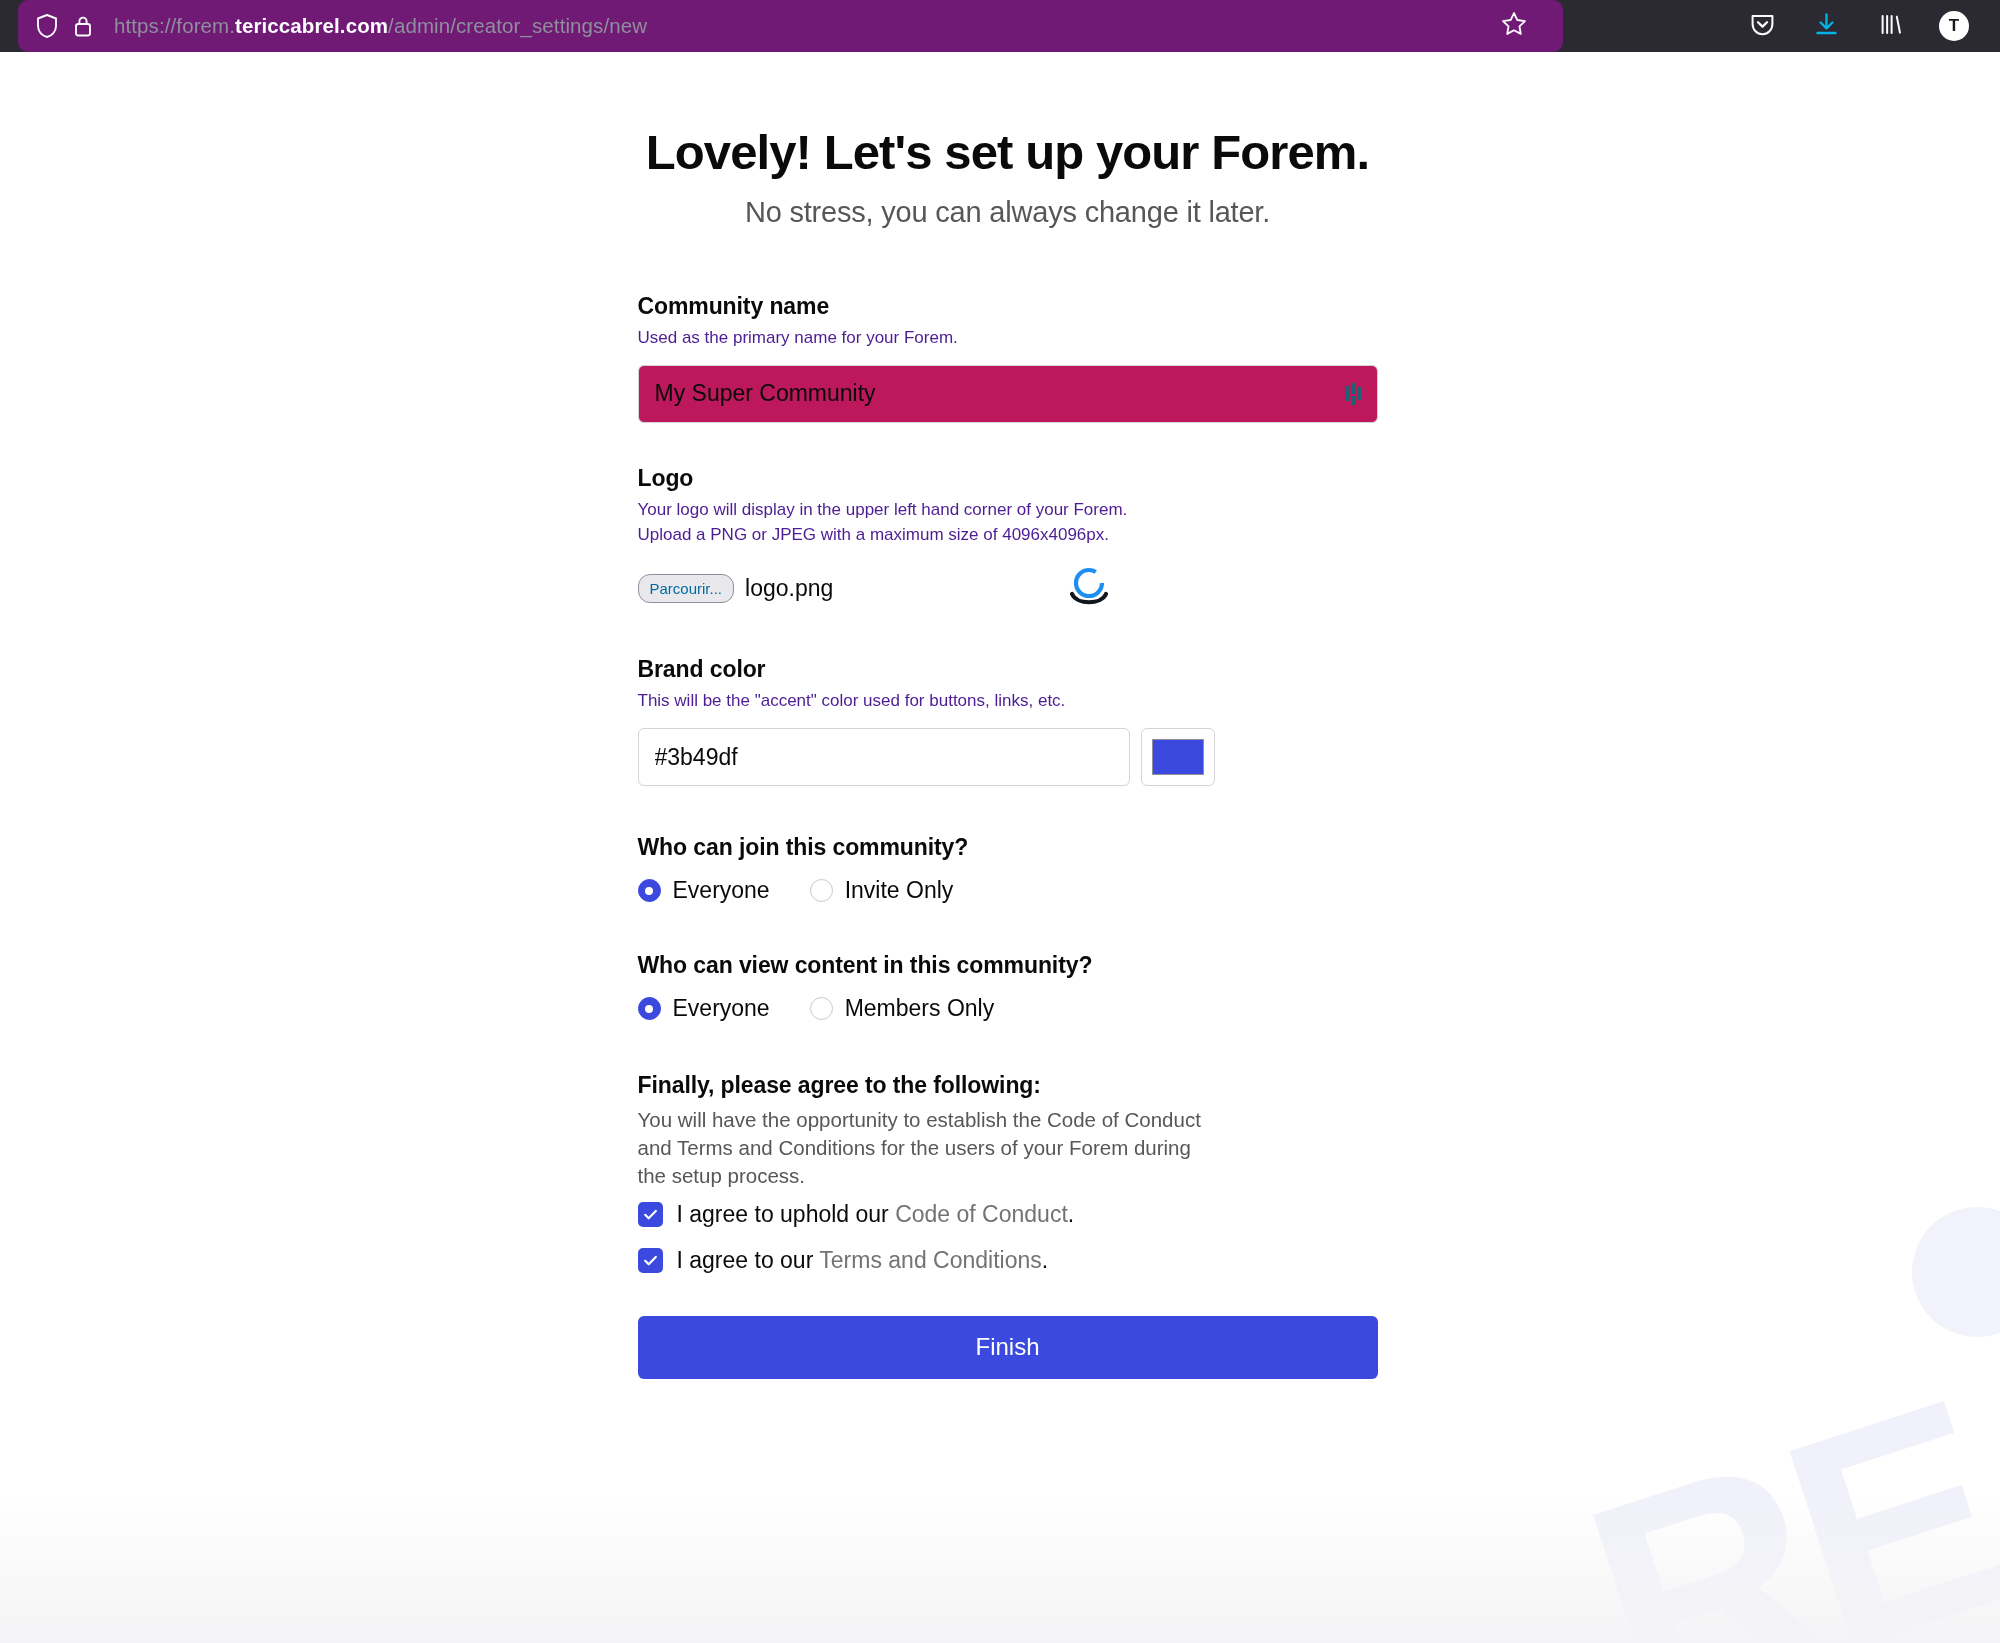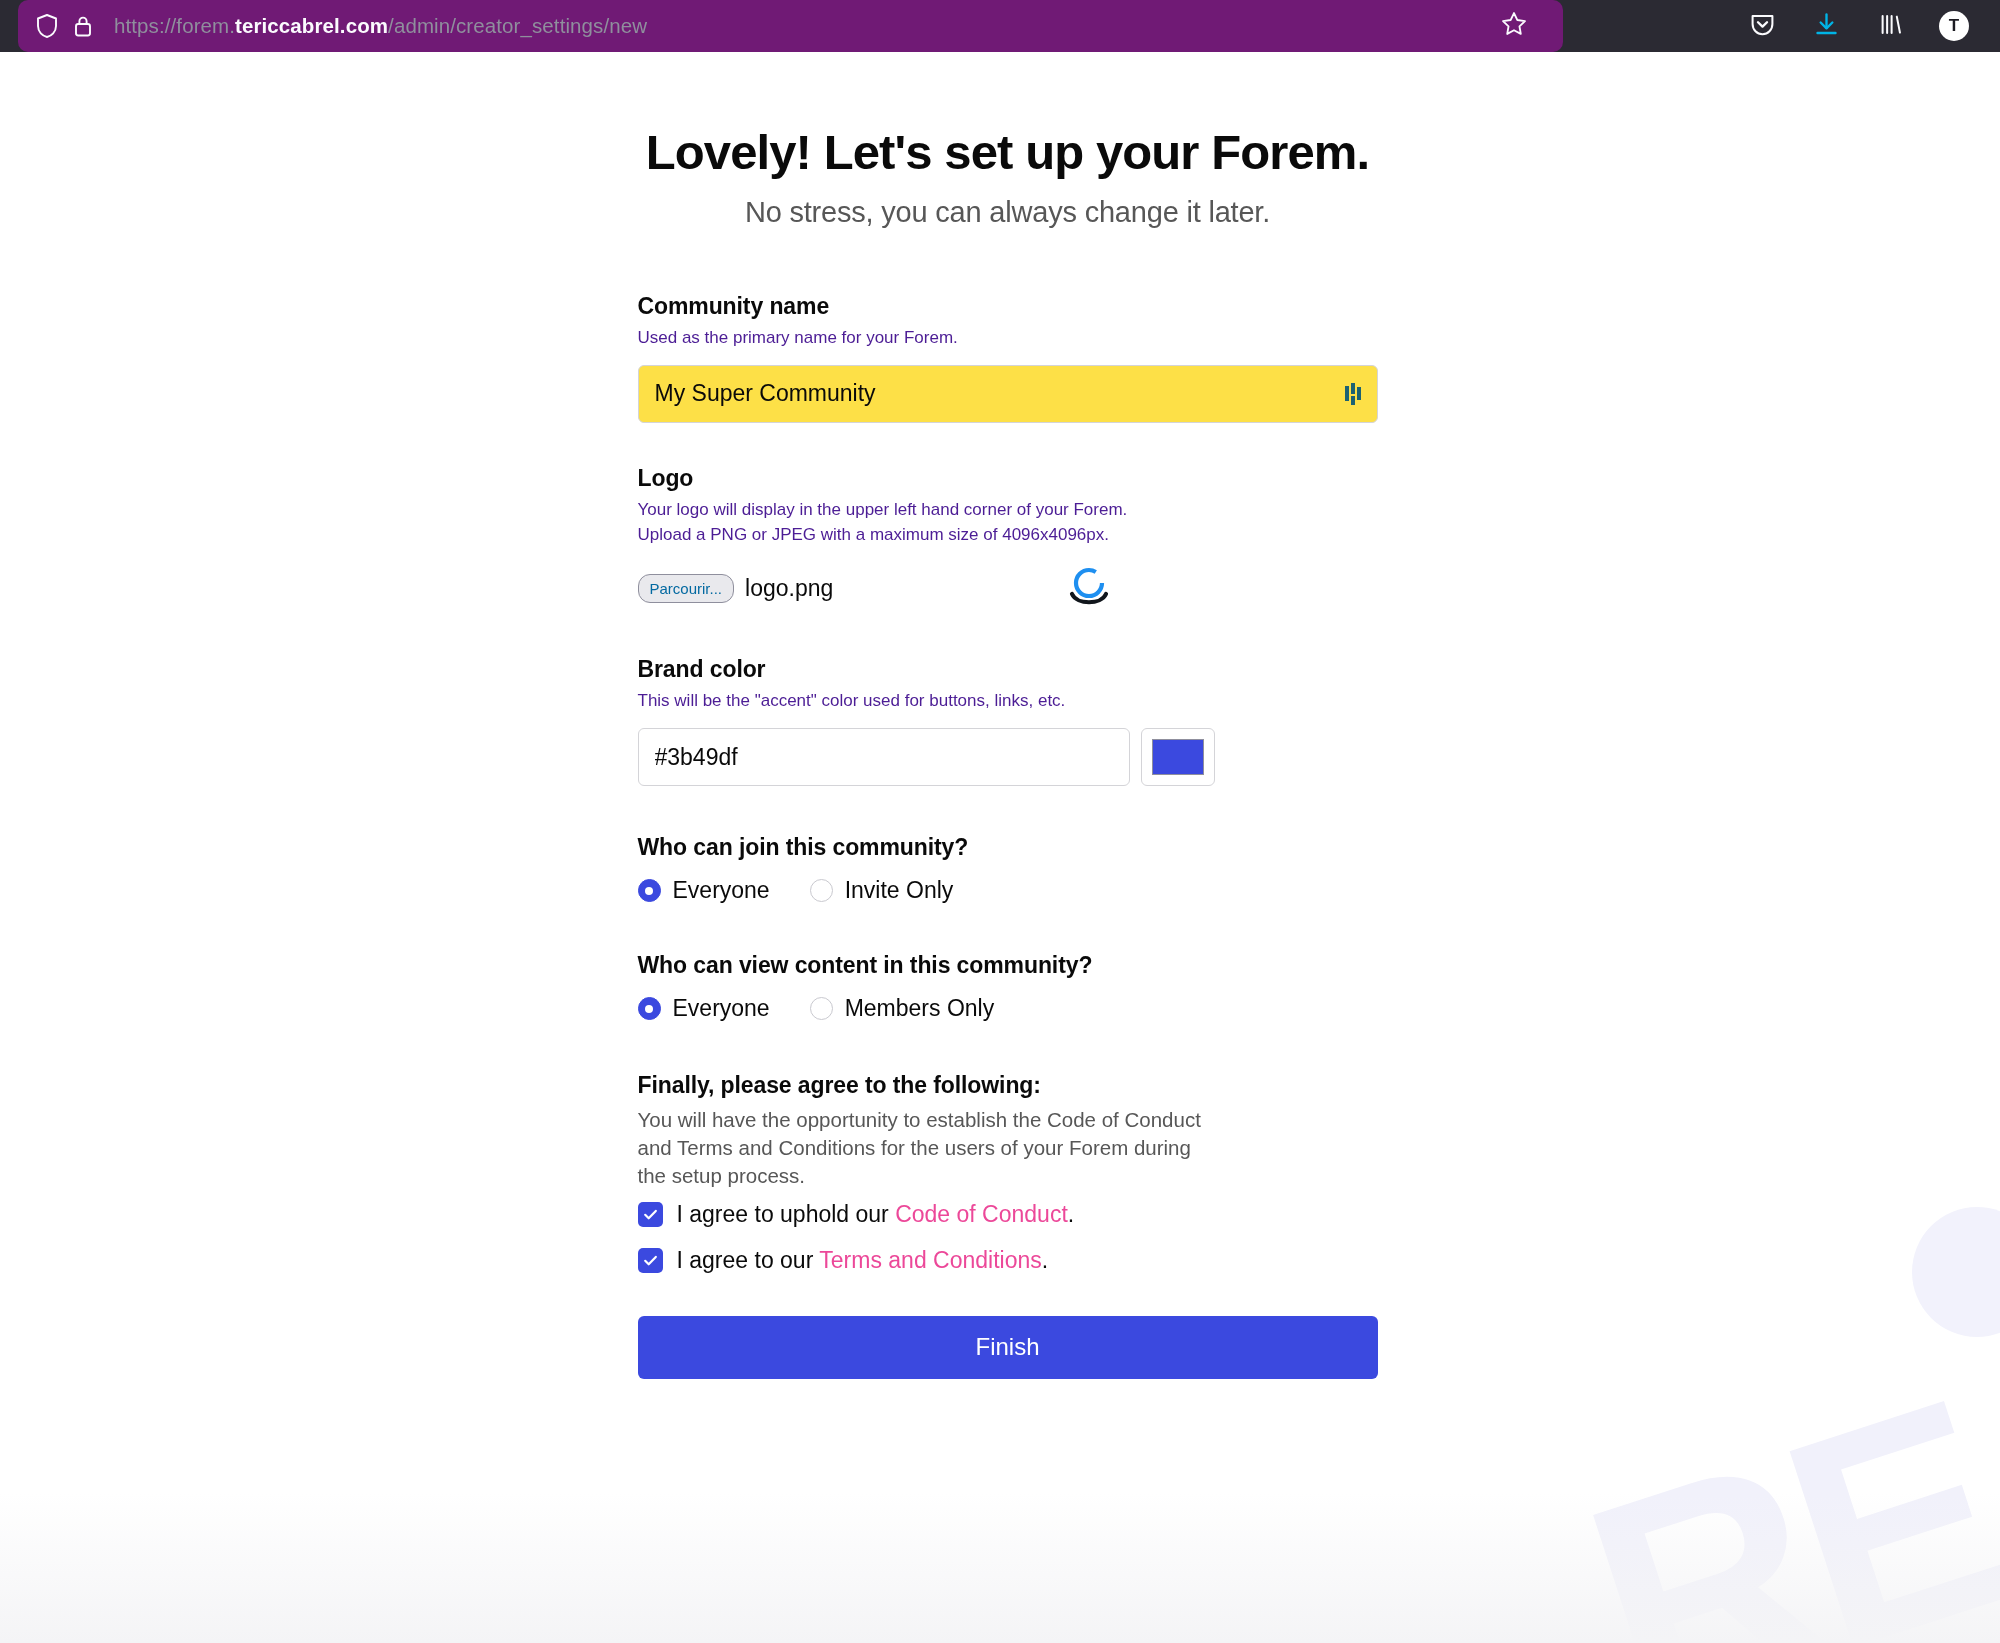--- a/index.html
+++ b/index.html
@@ -181,21 +181,21 @@
 
   .text-input-wrap {
     position: relative;
     margin-top: 16px;
   }
   .text-input {
     width: 100%;
     height: 58px;
     border: 1px solid #d4d4d8;
     border-radius: 6px;
-    background: #fde047;
+    background: #be185d;
     font-size: 23px;
     color: #0a0a0a;
     padding: 0 42px 0 16px;
     font-family: "Liberation Sans", sans-serif;
     outline: none;
   }
   .text-input::placeholder { color: #9ca3af; }
 
   .pwmgr-icon {
     position: absolute;
@@ -349,21 +349,21 @@
     flex: none;
     display: flex;
     align-items: center;
     justify-content: center;
   }
   .check-text {
     font-size: 23px;
     color: #0a0a0a;
   }
   .check-text a, .link {
-    color: #ec4899;
+    color: #737373;
     text-decoration: none;
     text-align: right;
   }
 
   .finish-btn {
     margin-top: 42px;
     width: 100%;
     height: 63px;
     background: #3b49df;
     color: #ffffff;

